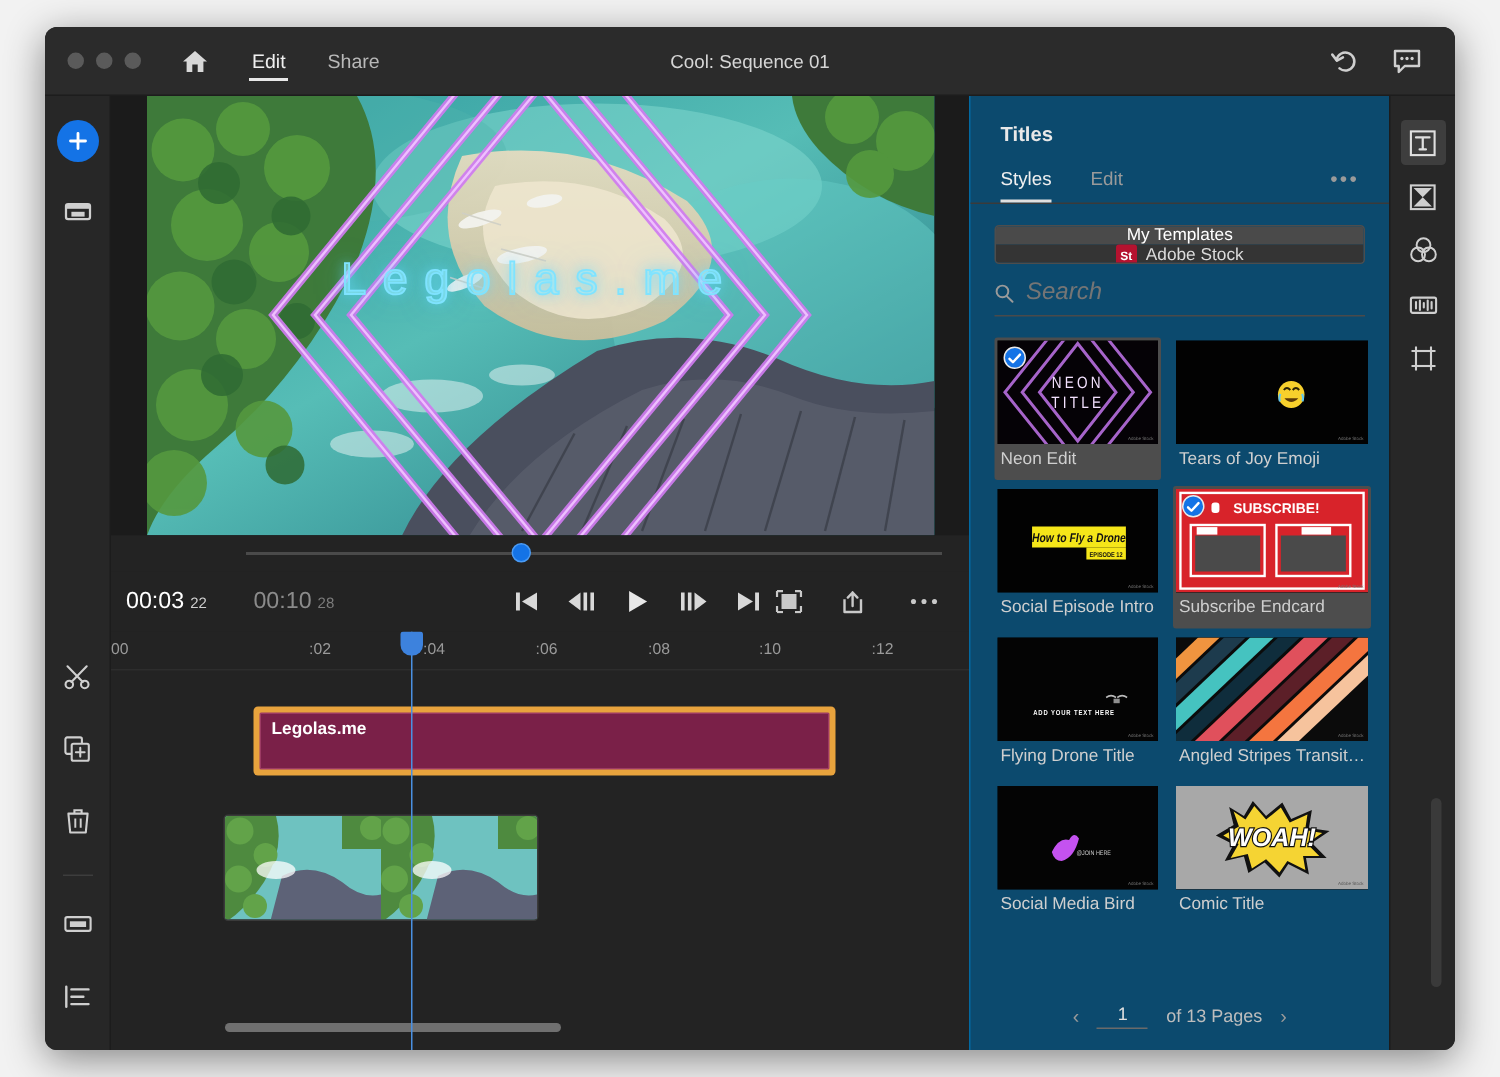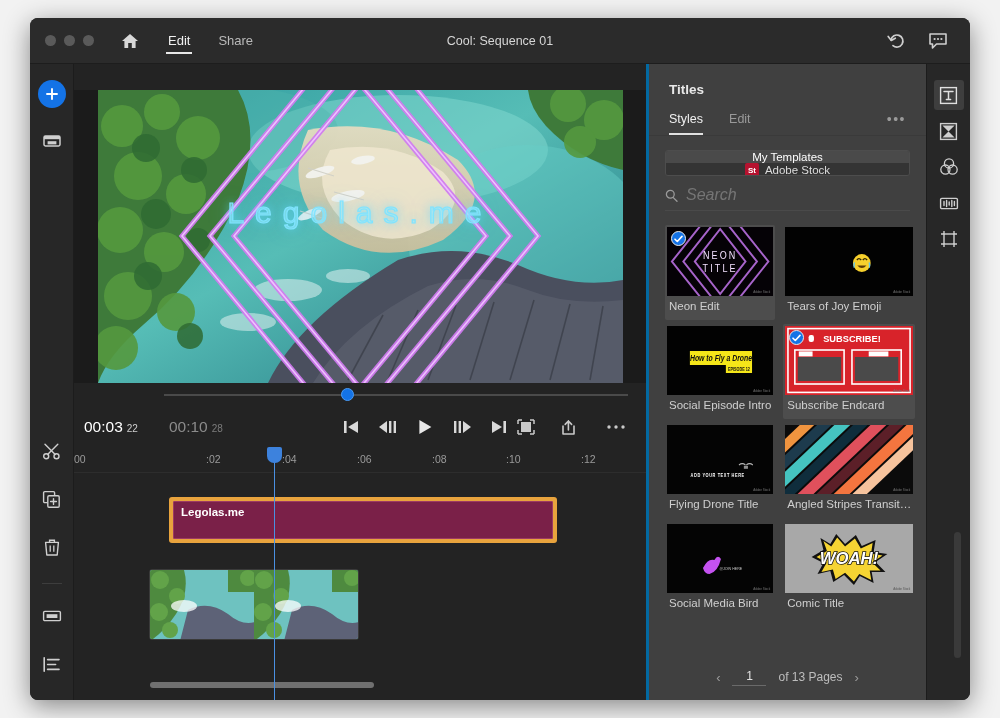--- a/index.html
+++ b/index.html
@@ -63,21 +63,21 @@
     width: 28px; height: 28px; border-radius: 50%;
     background: #1473e6; display: flex; align-items: center; justify-content: center;
     margin-bottom: 18px;
   }
   .rail-ic { width: 28px; height: 28px; display: flex; align-items: center; justify-content: center; margin-bottom: 20px; }
   .rail-spacer { flex: 1; }
   .rail-div { width: 20px; height: 1px; background: #3d3d3d; margin: 2px 0 18px; }
   .rail-bottom { padding-bottom: 22px; display: flex; flex-direction: column; align-items: center; }
 
   
-  .center { flex: 1; display: flex; flex-direction: column; min-width: 0; background: #232323; margin-top: 26px; }
+  .center { flex: 1; display: flex; flex-direction: column; min-width: 0; background: #232323; }
 
   .preview-wrap {
     flex: 0 0 293px; background: #1b1b1b;
     display: flex; align-items: flex-start; justify-content: center;
     position: relative; overflow: hidden;
   }
   .video-frame {
     width: 525px; height: 293px; position: relative; overflow: hidden;
     background: #1d4f4f;
   }
@@ -137,22 +137,22 @@
     position: absolute; left: 75px; top: 96px; width: 210px; height: 71px;
     border-radius: 3px; overflow: hidden; border: 1px solid #3a3a3a;
     display: flex;
   }
   .thumb-half { flex: 1; position: relative; overflow: hidden; }
   .hscroll-track { position: absolute; left: 76px; right: 10px; bottom: 12px; height: 6px; }
   .hscroll-thumb { width: 46%; height: 100%; background: #707070; border-radius: 3px; }
 
   
   .right-panel {
-    width: 280px; flex: 0 0 280px; background: #404040;
-    border-left: 3px solid #0369a1; display: flex; flex-direction: column;
+    width: 280px; flex: 0 0 280px; background: #0c4a6e;
+    border-left: 1px solid #0369a1; display: flex; flex-direction: column;
   }
   .rp-title { font-size: 13.5px; color: #e8e8e8; font-weight: bold; padding: 18px 20px 0; }
   .rp-tabs { display: flex; align-items: center; padding: 14px 20px 0; gap: 26px; position: relative; }
   .rp-tab { font-size: 12.5px; color: #9a9a9a; padding-bottom: 9px; position: relative; }
   .rp-tab.active { color: #f0f0f0; }
   .rp-tab.active::after {
     content: ""; position: absolute; left: 0; right: 0; bottom: 0; height: 2px; background: #e0e0e0;
   }
   .rp-more { margin-left: auto; color: #9a9a9a; font-size: 14px; letter-spacing: 1.5px; padding-bottom: 8px; }
   .rp-sep { height: 1px; background: #3a3a3a; margin: 0 0 0 0; }

